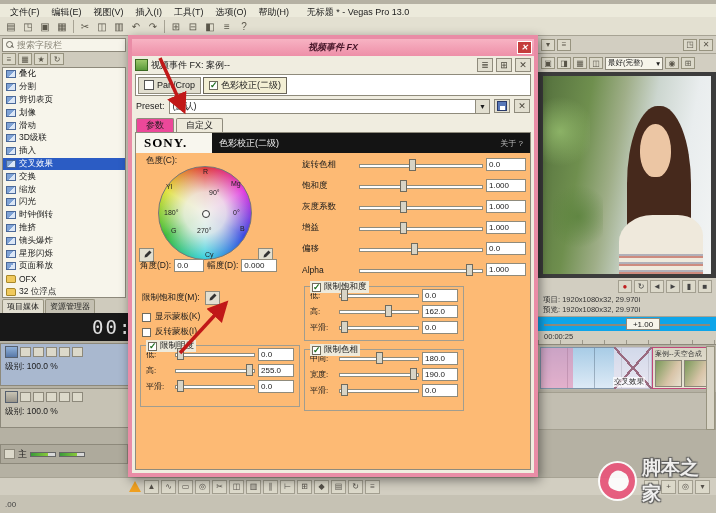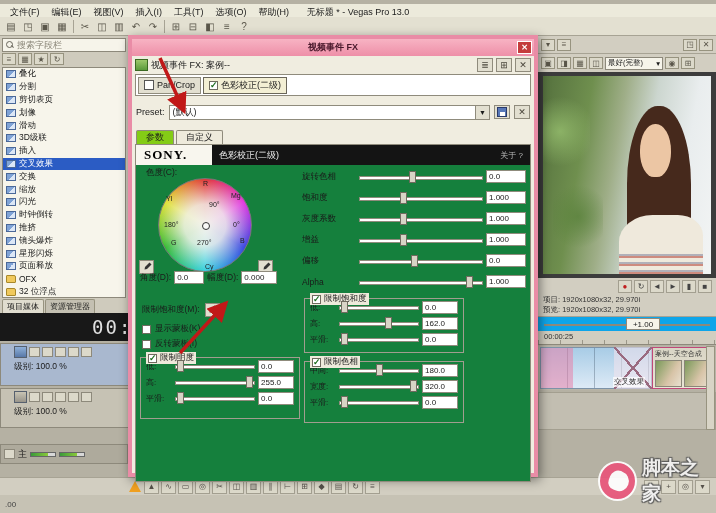--- a/index.html
+++ b/index.html
@@ -39,21 +39,21 @@
   .panel-tabs { position:absolute; left:0; top:263px; width:128px; height:14px; display:flex; gap:1px; padding-left:2px; }
   .ptab { padding:1px 4px; font-size:8px; background:#c4c0b2; border:1px solid #97937f; border-bottom:none; border-radius:2px 2px 0 0; }
   .ptab.active { background:#e0ddcf; }
 
   
   .big-time { position:absolute; left:0; top:313px; width:300px; height:28px; background:#181818;
               color:#e0e0e0; font-family:"DejaVu Sans Mono", monospace; font-size:19px; letter-spacing:2px;
               display:flex; align-items:center; padding-left:92px; z-index:1; }
 
   
-  .thead { position:absolute; left:0; width:148px; border:1px solid #8d897b; padding:2px 13px; }
+  .thead { position:absolute; left:0; width:148px; border:1px solid #8d897b; padding:2px 4px; }
   .thead.t1 { top:343px; height:43px; background:#a9b8cf; }
   .thead.t2 { top:388px; height:40px; background:#c6c2b4; }
   .thead-row { display:flex; align-items:center; gap:2px; }
   .t-icon { width:13px; height:12px; border:1px solid #56606e; background:linear-gradient(#8fb0d8,#5878a8); }
   .thead.t2 .t-icon { background:linear-gradient(#c8c4b4,#98948a); }
   .t-btn { width:11px; height:10px; background:#dcd9ca; border:1px solid #8d897b; }
   .t-level { margin-top:3px; font-size:8.5px; }
   .bus-track { position:absolute; left:0; top:444px; width:128px; height:20px; background:#aeaa9c;
                border:1px solid #8d897b; display:flex; align-items:center; gap:3px; padding:0 3px; }
   .meter { width:26px; height:5px; background:linear-gradient(90deg,#3a9a3a,#8ac83a 70%,#d8d8d8 70%); border:1px solid #666; }
@@ -127,48 +127,48 @@
   .wm-logo { width:40px; height:40px; border-radius:50%; background:#e8557a; position:relative; border:2px solid #fff; }
   .wm-logo::after { content:""; position:absolute; left:9px; top:8px; width:20px; height:20px;
                     background:#fff; border-radius:45% 55% 50% 40%; transform:rotate(20deg); }
   .wm-text { font-size:19px; font-weight:bold; color:#f4f4f4;
              text-shadow:1px 1px 1px #555, -1px -1px 1px #555, 1px -1px 1px #555, -1px 1px 1px #555; }
 
   
   .dialog { position:absolute; left:128px; top:35px; width:410px; height:442px; background:#f0ede0;
             border:4px solid #e98ca6; box-shadow:2px 3px 10px rgba(0,0,0,.45); z-index:40; }
   .dlg-title { height:17px; background:linear-gradient(#f7b3c3,#ee8fa8); display:flex; align-items:center;
-               justify-content:center; font-weight:bold; color:#47172a; position:relative; }
+               justify-content:center; font-weight:bold; color:#47172a; position:relative;font-style:italic; }
   .dlg-close { position:absolute; right:2px; top:2px; width:15px; height:13px; background:#c43c3c;
                border:1px solid #fff; color:#fff; font-size:8px; line-height:11px; text-align:center; }
   .fxrow { display:flex; align-items:center; gap:3px; height:18px; padding:0 3px; }
   .fx-icon { width:13px; height:12px; background:linear-gradient(#9cc86a,#5a9a3a); border:1px solid #3a6a22; }
   .fxrow .spacer { flex:1; }
   .sm-btn { width:16px; height:14px; background:#e2dfd0; border:1px solid #8f8b7c; font-size:9px; color:#4a463c;
             display:flex; align-items:center; justify-content:center; }
   .chainrow { margin:0 3px; height:22px; background:#fff; border:1px solid #8f8b7c; display:flex;
               align-items:center; gap:2px; padding:1px 2px; }
   .plugin-btn { height:17px; display:flex; align-items:center; gap:3px; padding:0 5px;
                 background:#e2dfd0; border:1px solid #8f8b7c; white-space:nowrap; }
   .plugin-btn.sel { background:#f3efd4; border-color:#6a665a; }
   .pc-icon { width:10px; height:10px; border:1px solid #555; background:
              linear-gradient(#fff,#fff) padding-box, #888; }
   .cb { width:9px; height:9px; background:#fff; border:1px solid #6f6b5e; position:relative; flex:none; }
   .cb.on::after { content:"✓"; position:absolute; left:0; top:-2px; font-size:9px; color:#1a6a1a; font-weight:bold; }
-  .presetrow { display:flex; align-items:center; gap:4px; height:20px; padding:16px 4px; }
+  .presetrow { display:flex; align-items:center; gap:4px; height:20px; padding:4px 4px; }
   .combo { flex:1; height:15px; background:#fff; border:1px solid #8f8b7c; display:flex; align-items:center; }
   .combo .val { flex:1; padding:0 3px; }
   .combo .arrow { width:14px; height:100%; background:#e2dfd0; border-left:1px solid #8f8b7c; text-align:center; font-size:7px; line-height:14px; }
   .floppy { width:10px; height:10px; background:#5878b8; border:1px solid #2a3a6a; position:relative; }
   .floppy::after { content:""; position:absolute; left:2px; bottom:0; width:5px; height:4px; background:#fff; }
   .tabsrow { display:flex; gap:2px; height:16px; padding:2px 4px 0; }
-  .tab { padding:0 9px; background:#84cc16; border:1px solid #8f8b7c; border-bottom:none;
+  .tab { padding:0 9px; background:#ec4899; border:1px solid #8f8b7c; border-bottom:none;
          border-radius:2px 2px 0 0; line-height:13px; }
   .tab.active { background:#eeeadb; }
-  .plugin-panel { margin:0 3px 3px; height:338px; border:1px solid #8f8b7c; background:#15803d; }
+  .plugin-panel { margin:0 3px 3px; height:338px; border:1px solid #8f8b7c; background:#fdba74; }
   .sony-bar { height:20px; display:flex; }
   .sony-logo { width:76px; background:#f8f6ee; color:#000; font-family:"Liberation Serif", serif;
                font-weight:bold; font-size:13px; letter-spacing:1px; display:flex; align-items:center; padding-left:8px; }
   .ptitle-bar { flex:1; background:#141414; color:#eee; display:flex; align-items:center; padding:0 7px; }
   .ptitle-bar .about { margin-left:auto; color:#bbb; font-size:8px; }
   .plugin-body { position:relative; height:316px; font-size:8.5px; }
 
   .chroma-label { position:absolute; left:10px; top:2px; }
   .wheel { position:absolute; left:22px; top:13px; width:94px; height:94px; border-radius:50%; border:1px solid #777;
            background:conic-gradient(from 0deg,#e03030,#e030e0 60deg,#3040e0 120deg,#30d0e0 180deg,#30b830 240deg,#e0e030 300deg,#e03030 360deg); }
@@ -673,21 +673,21 @@
             <div class="slider">
                 <div class="sthumb q48"></div>
               </div>
             <div class="vbox">180.0</div>
           </div>
           <div class="grow">
             <span class="glabel">宽度:</span>
             <div class="slider">
                 <div class="sthumb q95"></div>
               </div>
-            <div class="vbox">320.0</div>
+            <div class="vbox">190.0</div>
           </div>
           <div class="grow">
             <span class="glabel">平滑:</span>
             <div class="slider">
                 <div class="sthumb q2"></div>
               </div>
             <div class="vbox">0.0</div>
           </div>
         </div>
       </div>

